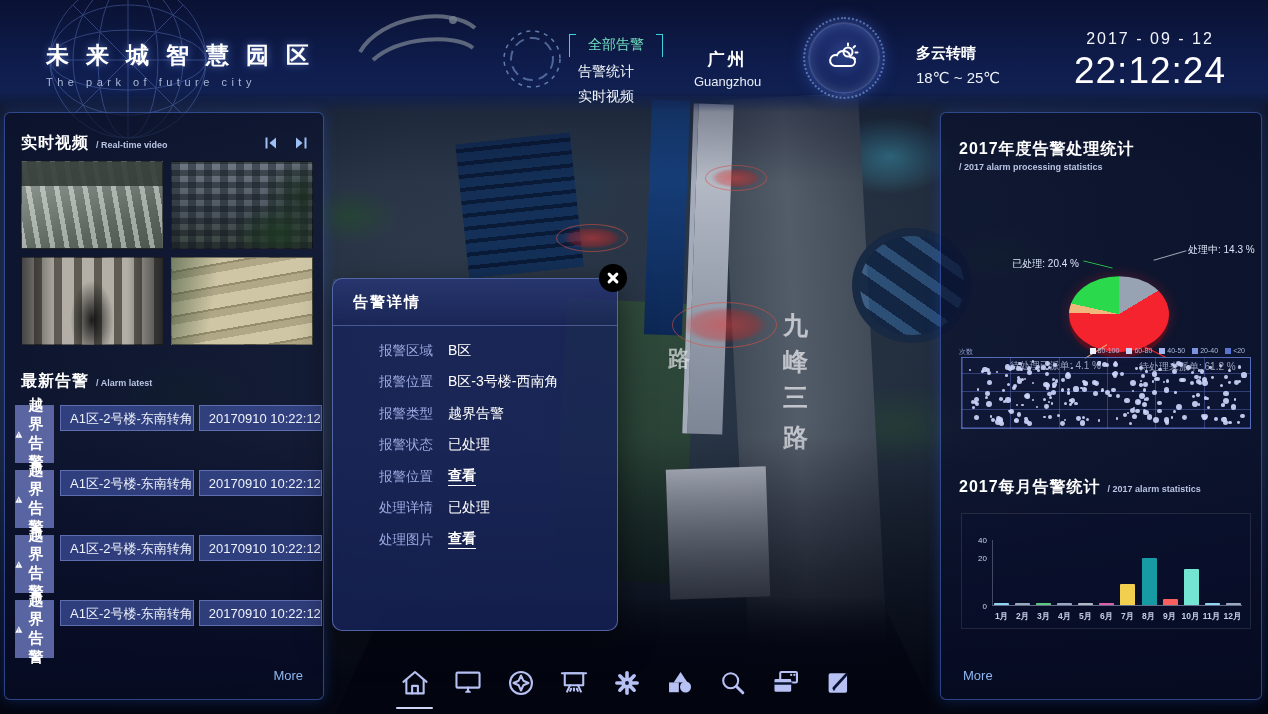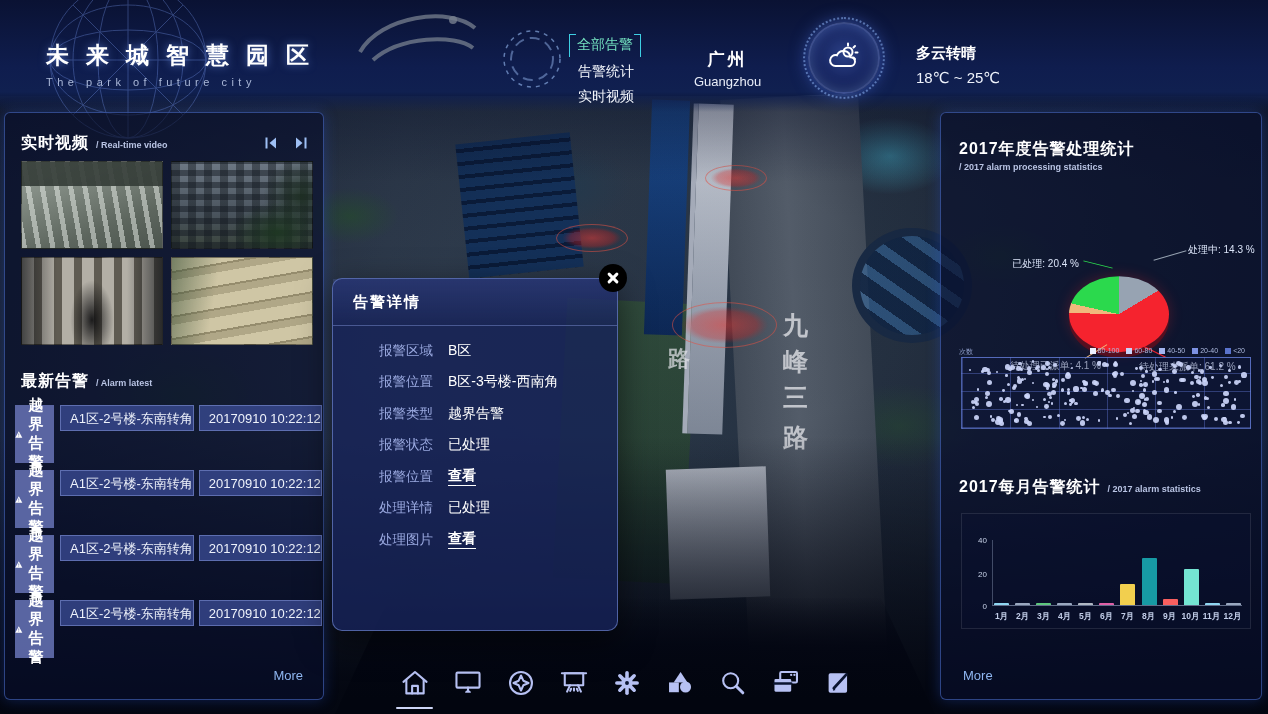--- a/index.html
+++ b/index.html
@@ -60,21 +60,21 @@
   .brand { position:absolute; left:46px; top:40px; }
   .brand-title { font-size:23px; font-weight:bold; letter-spacing:17px; color:#fff;
     text-shadow:0 0 8px rgba(120,160,255,.6); white-space:nowrap; }
   .brand-sub { font-size:11px; letter-spacing:4.5px; color:#aab8d8; margin-top:5px; }
   .logo-art { position:absolute; left:335px; top:6px; pointer-events:none; }
   .logo-slogan { position:absolute; left:345px; top:54px; font-size:19px; letter-spacing:6px;
     color:#7d8698; font-weight:bold; }
   .ink-ring { position:absolute; left:497px; top:24px; pointer-events:none; }
   .top-nav { position:absolute; left:578px; top:34px; display:flex; flex-direction:column; gap:7px; }
   .nav-item { font-size:14px; color:#f2f5fb; cursor:pointer; white-space:nowrap; }
-  .nav-item.active { color:#74e2c0; position:relative; padding:2px 8px; margin-left:-9px; width:max-content; }
+  .nav-item.active { color:#74e2c0; position:relative; padding:2px 19px; margin-left:-9px; width:max-content; }
   .nav-item.active::before { content:''; position:absolute; left:0; top:0; width:6px; height:100%;
     border-left:1px solid #3ecfe3; border-top:1px solid #3ecfe3; }
   .nav-item.active::after { content:''; position:absolute; right:0; top:0; width:6px; height:100%;
     border-right:1px solid #3ecfe3; border-top:1px solid #3ecfe3; }
   .city { position:absolute; left:694px; top:48px; text-align:center; }
   .city-cn { font-size:17px; font-weight:bold; letter-spacing:3px; }
   .city-en { font-size:13px; color:#e8edf8; margin-top:3px; }
   .weather-ring { position:absolute; left:808px; top:22px; width:72px; height:72px; border-radius:50%;
     background:radial-gradient(circle at 50% 45%, #2a3f86 0%, #16245e 55%, #0e1840 78%);
     border:2px solid rgba(140,170,255,.35);
@@ -188,21 +188,21 @@
     color:#dfe6f5; font-weight:bold; }
   .bar-plot { position:absolute; left:30px; right:8px; top:26px; bottom:22px; display:flex;
     justify-content:space-between; align-items:flex-end;
     border-bottom:1px solid rgba(170,185,215,.55); border-left:1px solid rgba(170,185,215,.35); }
   .bar-slot { width:17px; height:100%; display:flex; align-items:flex-end; justify-content:center; }
   .bar { width:15px; border-radius:1px 1px 0 0; }
   .bar-months { position:absolute; left:30px; right:8px; bottom:5px; display:flex;
     justify-content:space-between; font-size:8.5px; color:#c2cde8; font-weight:bold; }
   .bar-months span { width:19px; text-align:center; }
   .ytick { position:absolute; font-size:8px; color:#c8d2e8; width:22px; text-align:right; left:3px; }
-  .yt-40 { top:22px; } .yt-20 { top:56px; } .yt-0 { top:88px; }
+  .yt-40 { top:22px; } .yt-20 { top:40px; } .yt-0 { top:88px; }
   .rp-more { left:22px; bottom:16px; }
   
   .dock-band { position:absolute; left:335px; top:598px; width:600px; height:116px; z-index:6;
     background:linear-gradient(180deg, rgba(4,8,24,.05), rgba(3,6,18,.9) 42%, #02050f 88%);
     clip-path:polygon(9% 0, 91% 0, 100% 100%, 0 100%); }
   .dock { position:absolute; left:398px; bottom:11px; display:flex; gap:20px; z-index:7; }
   .dock-item { width:33px; height:40px; display:flex; align-items:center; justify-content:center;
     cursor:pointer; position:relative; }
   .dock-item svg { stroke:#b7c1f3; stroke-width:1.8; fill:none; stroke-linecap:round;
     stroke-linejoin:round; }
@@ -268,20 +268,24 @@
     <div class="weather-ring">
       <svg width="40" height="40" viewBox="0 0 40 40" stroke="#fff" stroke-width="2" fill="none" stroke-linecap="round">
         <circle cx="24" cy="14" r="4.5"></circle>
         <path d="M24 5.5 v2 M31 8 l-1.5 1.5 M33.5 14.5 h-2 M31 21 l-1.5 -1.5"></path>
         <path d="M12 28 a5.5 5.5 0 1 1 1 -10.8 a7 7 0 0 1 13.4 2 a4.4 4.4 0 1 1 0.4 8.8 Z"></path>
       </svg>
     </div>
     <div class="weather-text">
       <div class="weather-desc">多云转晴</div>
       <div class="weather-temp">18℃ ~ 25℃</div>
+    </div>
+    <div class="datetime">
+      <div class="date">2017 - 09 - 12</div>
+      <div class="time">22:12:24</div>
     </div>
   </div>
 
   <div class="panel panel-left">
     <div class="lp-video-head">
       <div class="sec-head">
         <span class="sec-title">实时视频</span>
         <span class="sec-sub">/ Real-time video</span>
       </div>
       <div class="video-nav">

